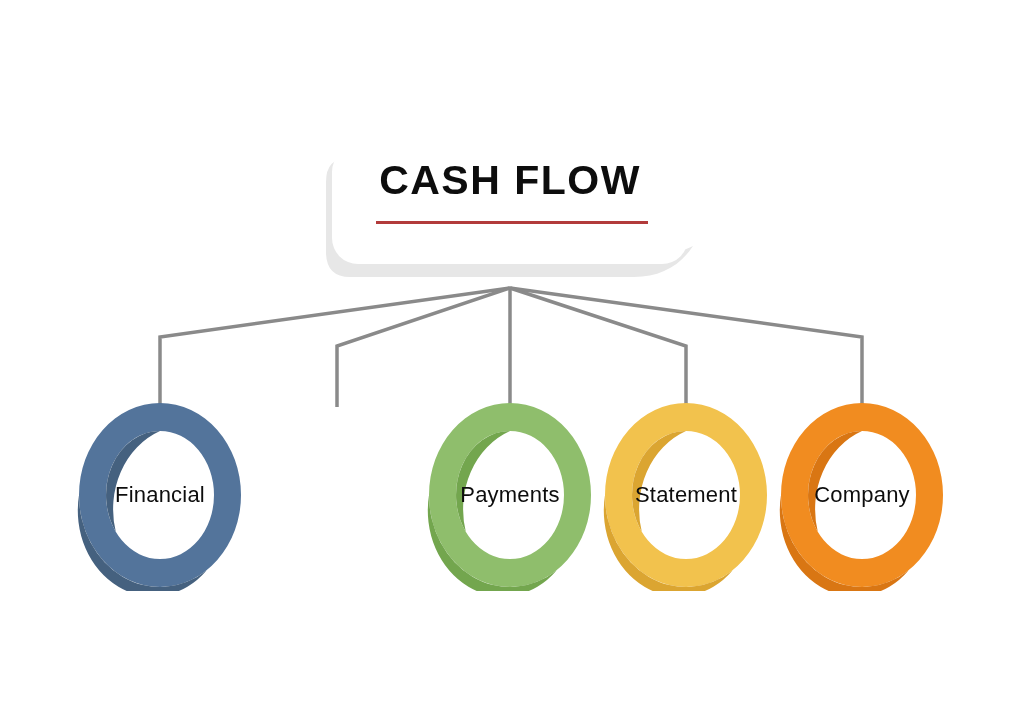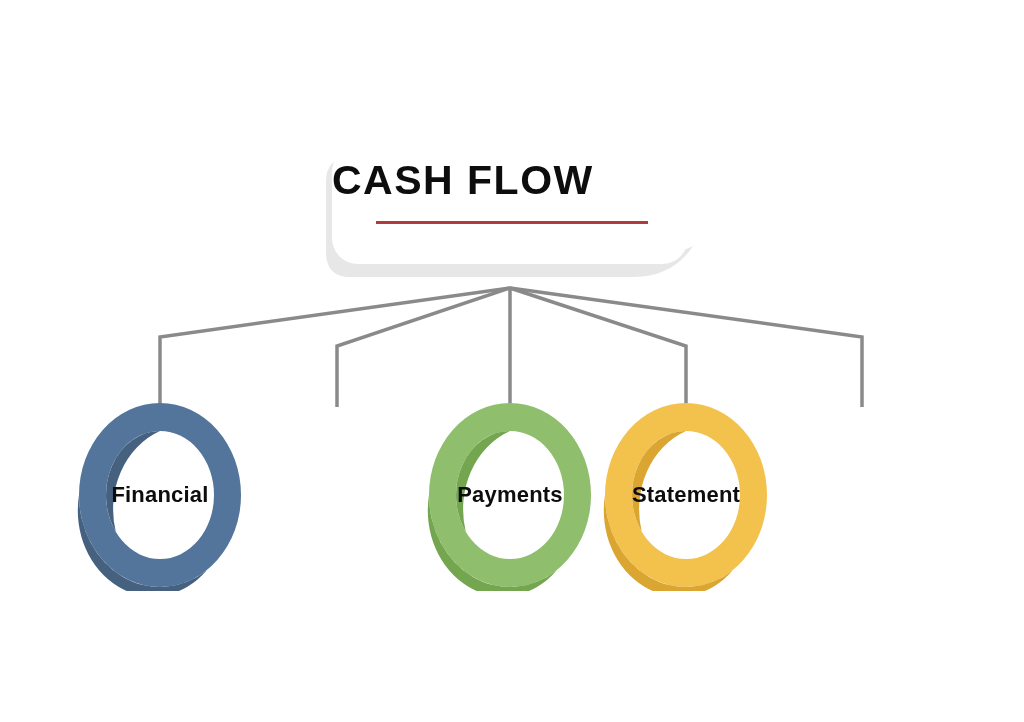--- a/index.html
+++ b/index.html
@@ -14,20 +14,21 @@
   .bg-svg {
     position: absolute;
     left: 0; top: 0;
     width: 1024px; height: 722px;
   }
   .title-block {
     position: absolute;
     left: 332px;
     top: 158px;
     width: 356px;
+    text-align: center;
   }
   .title-text {
     margin: 0;
     font-size: 41px;
     font-weight: bold;
     letter-spacing: 1.5px;
     color: #0d0d0d;
     line-height: 1.1;
     white-space: nowrap;
   }
@@ -51,21 +52,21 @@
     width: 170px; height: 192px;
   }
   .node-label {
     position: absolute;
     left: 0; top: 0;
     width: 170px; height: 192px;
     display: flex;
     align-items: center;
     justify-content: center;
     font-size: 22px;
-    font-weight: bold;
+    font-weight: normal;
     color: #0d0d0d;
     letter-spacing: 0.2px;
     white-space: nowrap;
   }
   .n0 { left: 75px; }
   .n1 { left: 252px; }
   .n2 { left: 425px; }
   .n3 { left: 601px; }
   .n4 { left: 777px; }
 </style>
@@ -115,14 +116,22 @@
     <div class="node-label" style="color: rgb(13, 13, 13);">Payments</div>
   </div>
   <div class="node n3">
     <svg class="ring" viewBox="0 0 170 192">
         <path d="M 4 96 a 81 92 0 1 0 162 0 a 81 92 0 1 0 -162 0 Z M 31 96 a 54 64 0 1 0 108 0 a 54 64 0 1 0 -108 0 Z" fill="#f2c24d" fill-rule="evenodd"></path>
         <path d="M 85.0 32.0 A 54 64 0 0 0 40.8 132.7 A 74 84 0 0 1 85.0 32.0 Z" fill="#dba531"></path>
         <path d="M 4.0 96.0 A 81 92 0 0 0 131.5 171.4 A 75 86 0 0 1 4.0 96.0 Z" fill="#dba531"></path>
       </svg>
     <div class="node-label" style="color: rgb(13, 13, 13);">Statement</div>
   </div>
+  <div class="node n4">
+    <svg class="ring" viewBox="0 0 170 192">
+        <path d="M 4 96 a 81 92 0 1 0 162 0 a 81 92 0 1 0 -162 0 Z M 31 96 a 54 64 0 1 0 108 0 a 54 64 0 1 0 -108 0 Z" fill="#f18c20" fill-rule="evenodd"></path>
+        <path d="M 85.0 32.0 A 54 64 0 0 0 40.8 132.7 A 74 84 0 0 1 85.0 32.0 Z" fill="#d97613"></path>
+        <path d="M 4.0 96.0 A 81 92 0 0 0 131.5 171.4 A 75 86 0 0 1 4.0 96.0 Z" fill="#d97613"></path>
+      </svg>
+    <div class="node-label" style="color: rgb(13, 13, 13);">Company</div>
+  </div>
 
 </div>
 
 </body></html>

